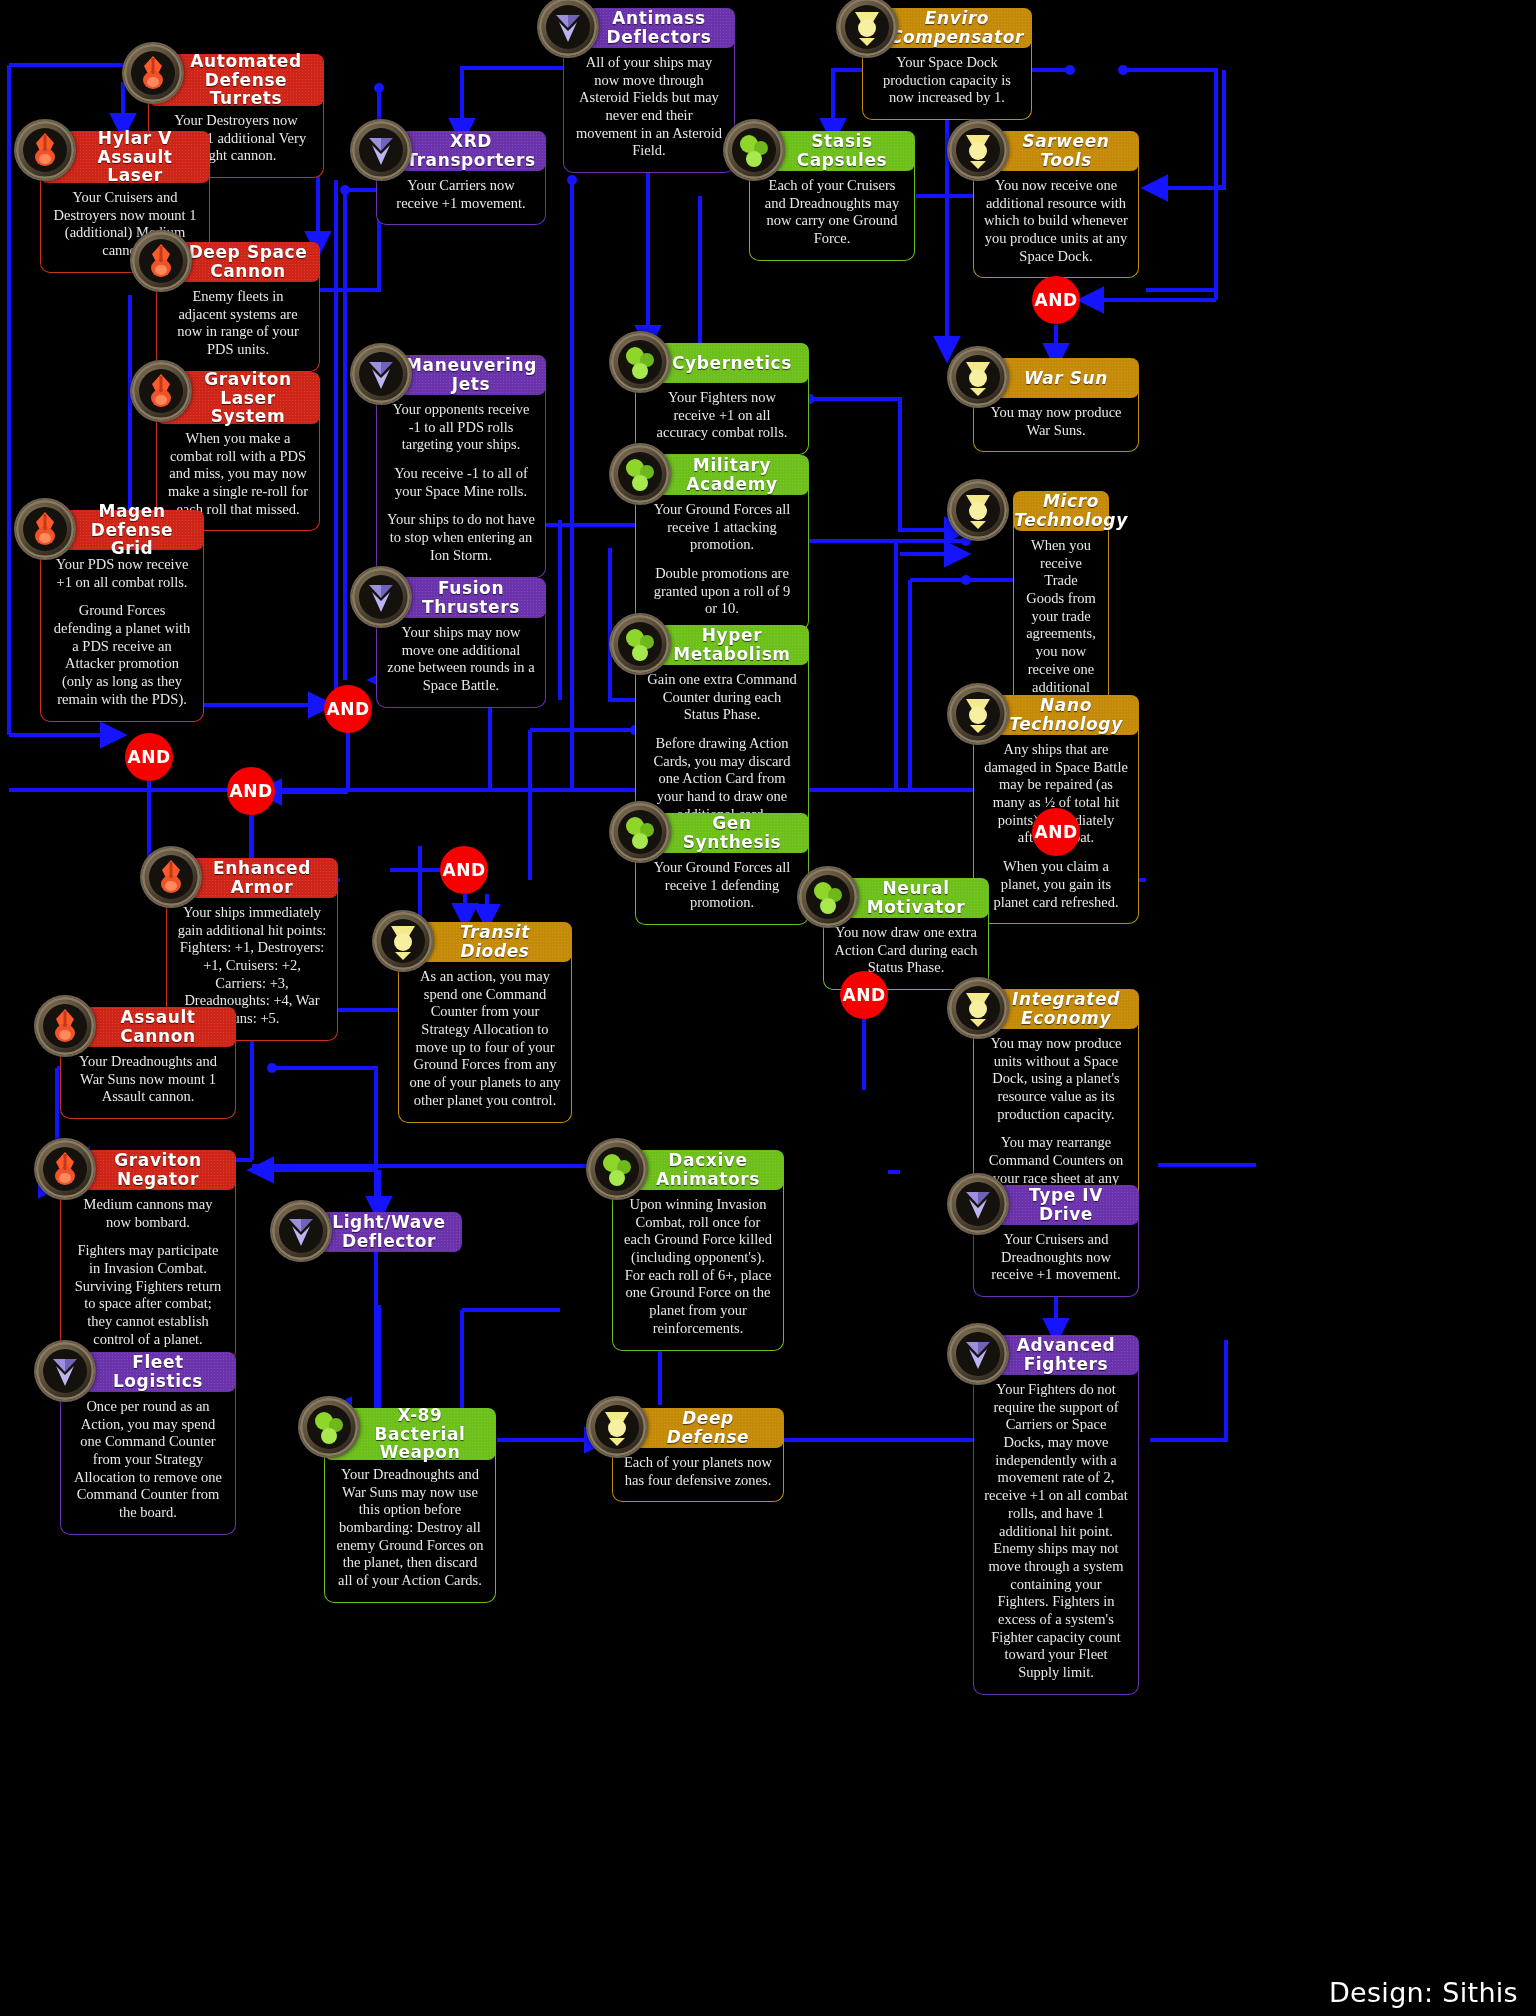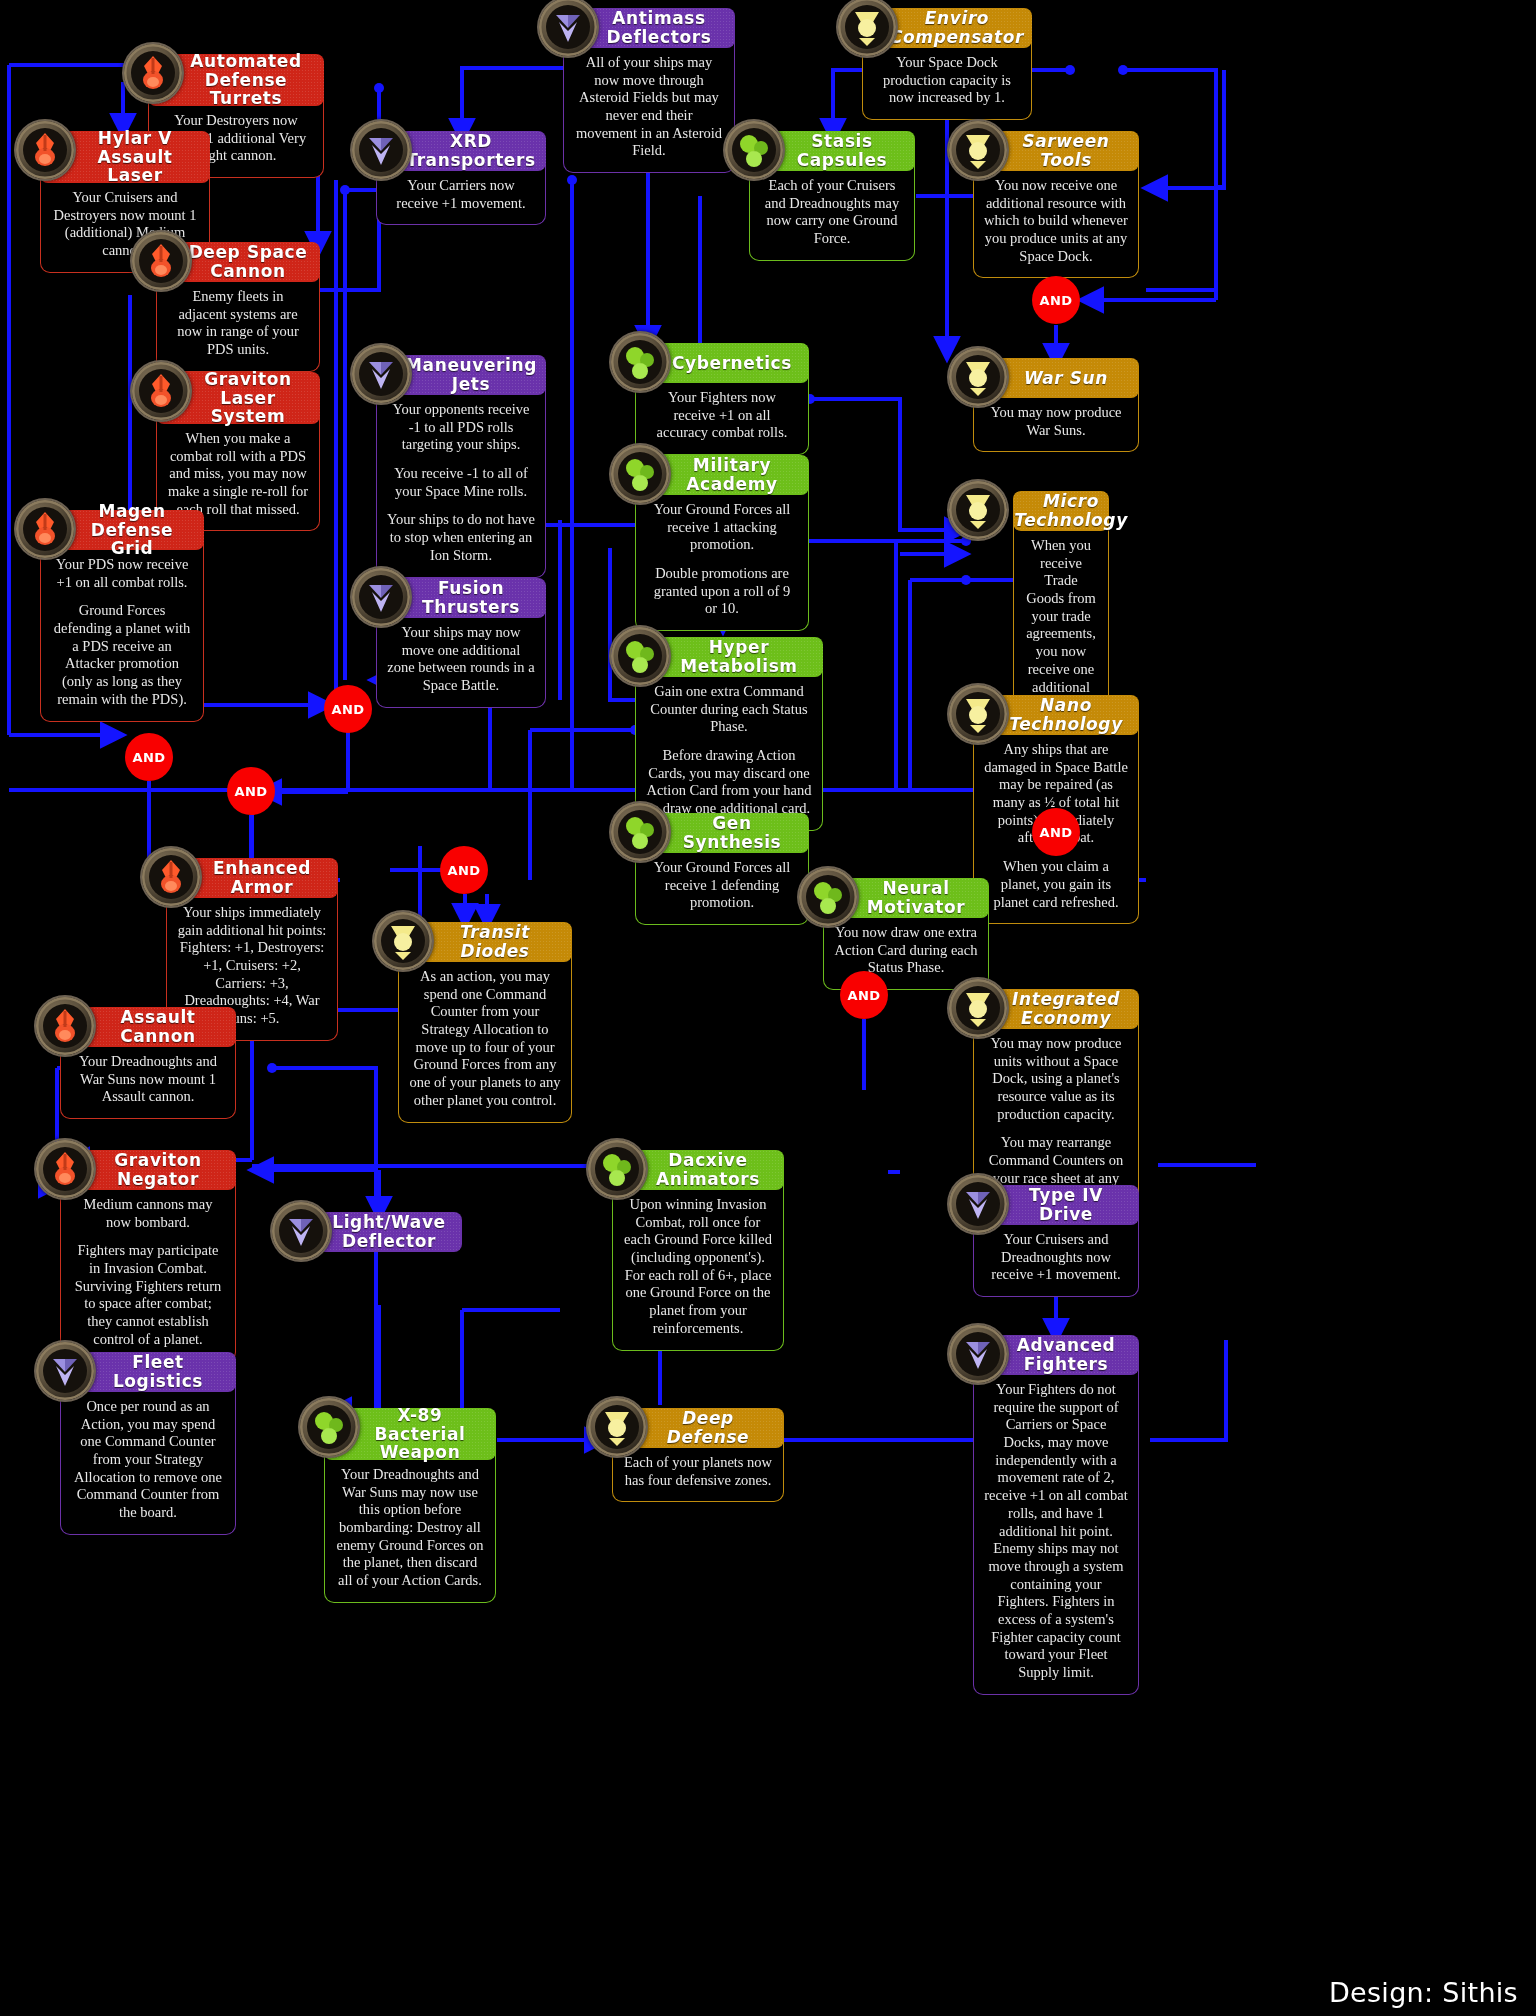--- a/index.html
+++ b/index.html
@@ -109,21 +109,21 @@
     border-radius: 50%;
     background: #f90000;
     display: flex;
     align-items: center;
     justify-content: center;
     z-index: 8;
   }
   .and-gate span {
     font-family: "DejaVu Sans", sans-serif;
     font-weight: bold;
-    font-size: 13px;
+    font-size: 17px;
     color: #ffffff;
     letter-spacing: .5px;
   }
 
   
   #credit {
     position: absolute;
     right: 18px;
     bottom: 8px;
     font-family: "DejaVu Sans", sans-serif;
@@ -561,21 +561,21 @@
             <path d="M20 24 L29 44 L38 24 L29 33 Z" fill="#bdb3f2"></path>
           </svg>
         </div>
         <div class="hdr">
           <div class="hdr-title">Fusion Thrusters</div>
         </div>
         <div class="body">
           <p>Your ships may now move one additional zone between rounds in a Space Battle.</p>
         </div>
       </div>
-      <div class="card c-green" style="left: 635px; top: 625px; width: 188px; margin-top: 12px;">
+      <div class="card c-green" style="left: 635px; top: 625px; width: 174px;">
         <div class="orb">
           <svg width="58" height="58">
             <circle cx="29" cy="29" r="28" fill="none" stroke="#8b7b5e" stroke-width="3"></circle>
             <circle cx="29" cy="29" r="22" fill="#15110c"></circle>
             <circle cx="24" cy="23" r="9" fill="#8fd62a"></circle>
             <circle cx="36" cy="27" r="7" fill="#6fb81c"></circle>
             <circle cx="29" cy="38" r="8" fill="#a8e84f"></circle>
           </svg>
         </div>
         <div class="hdr">

